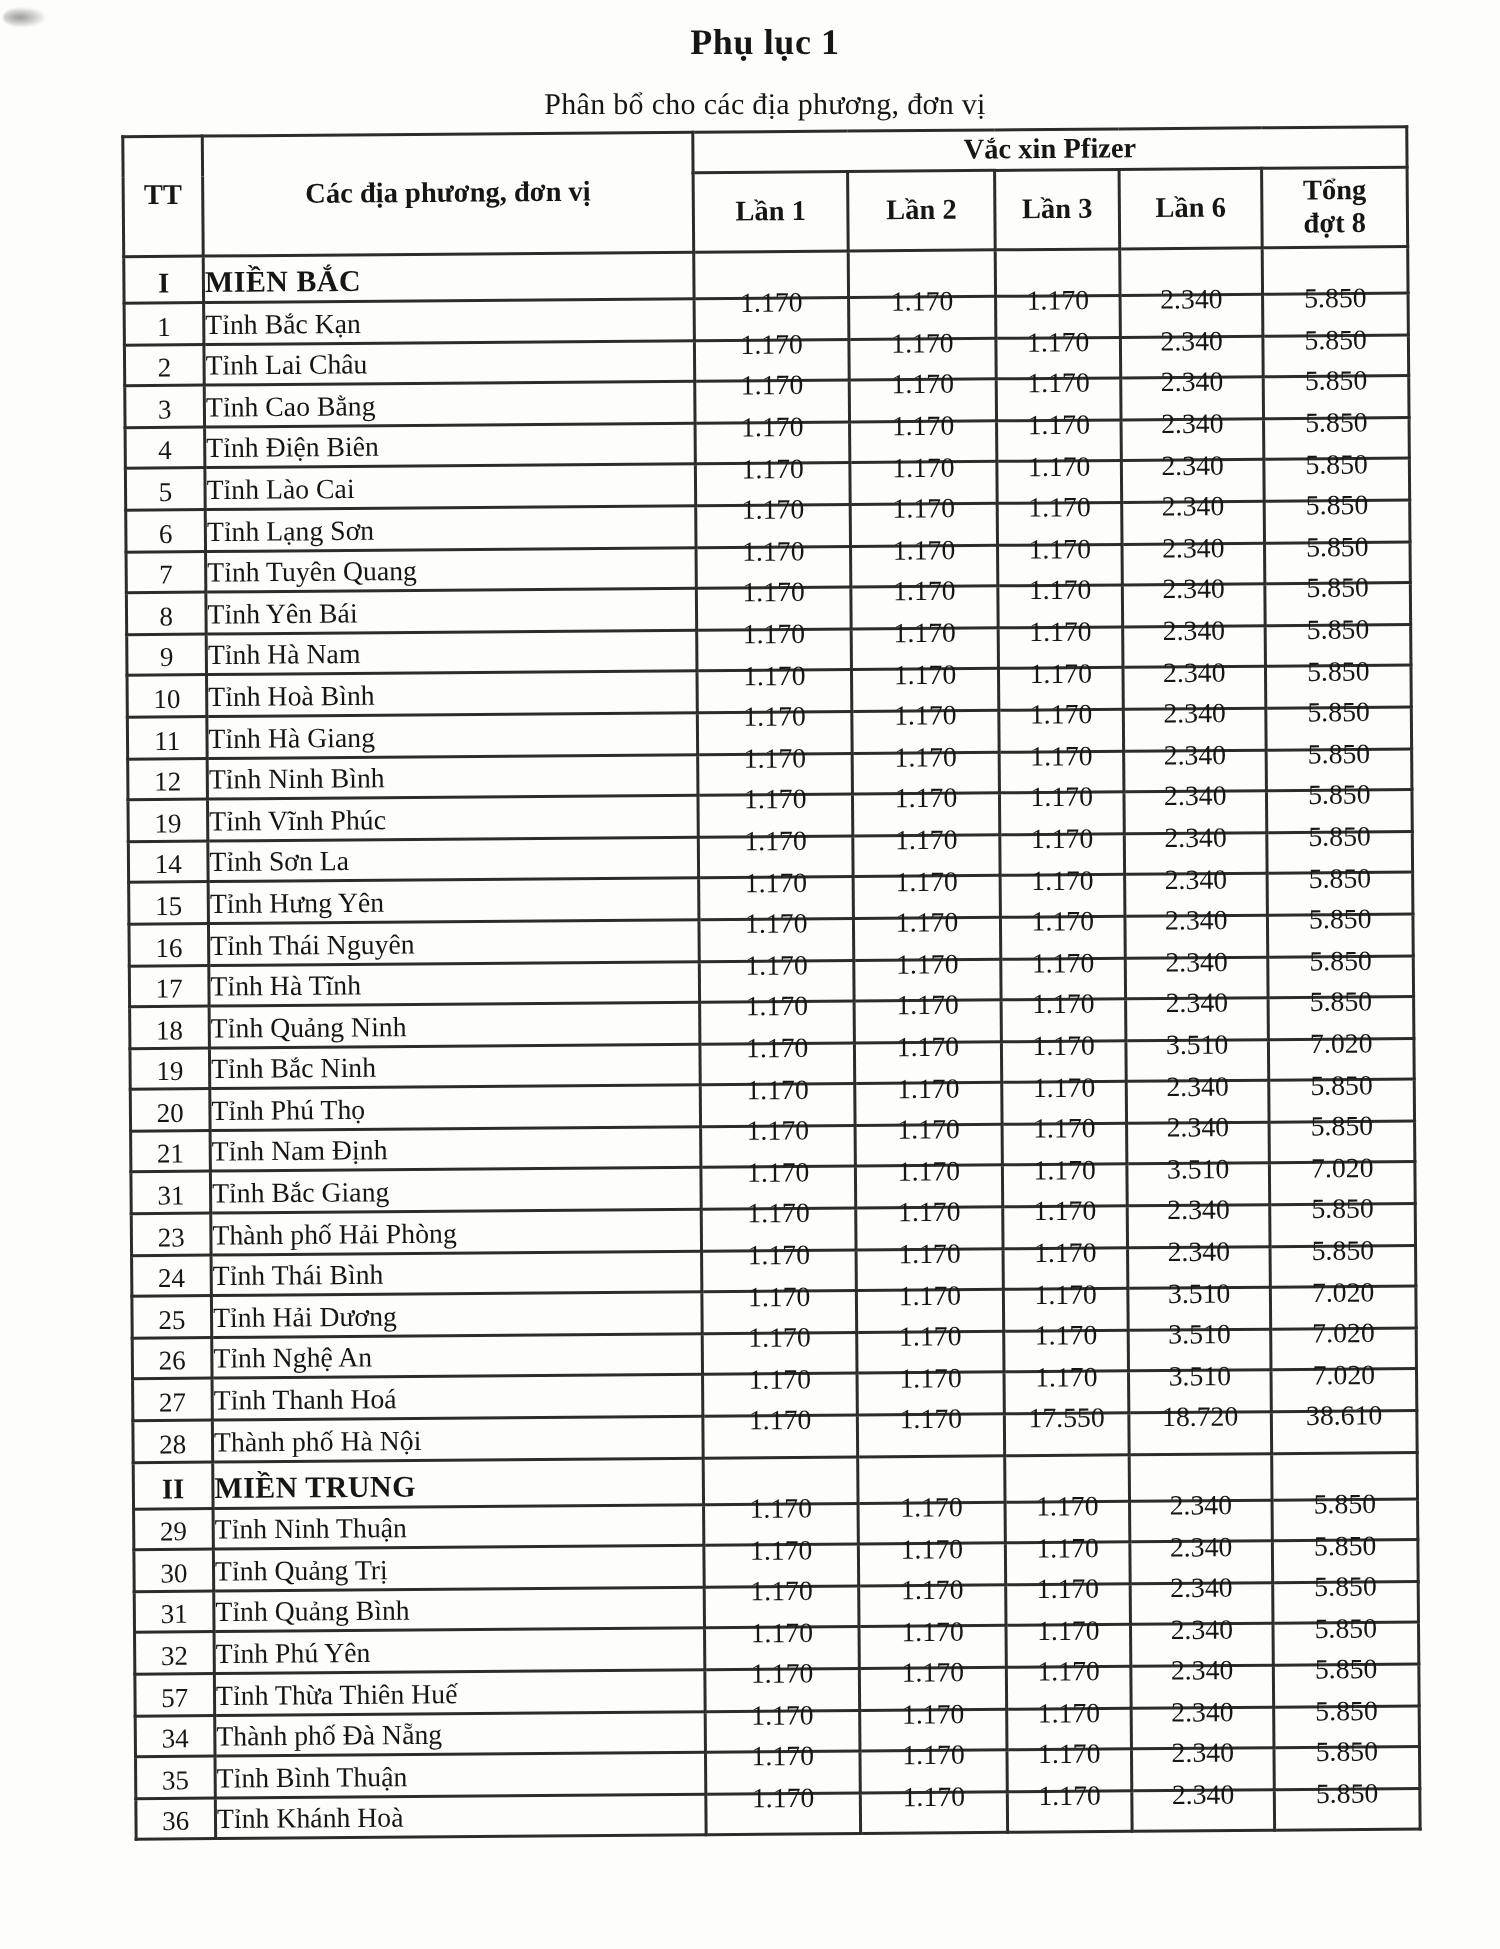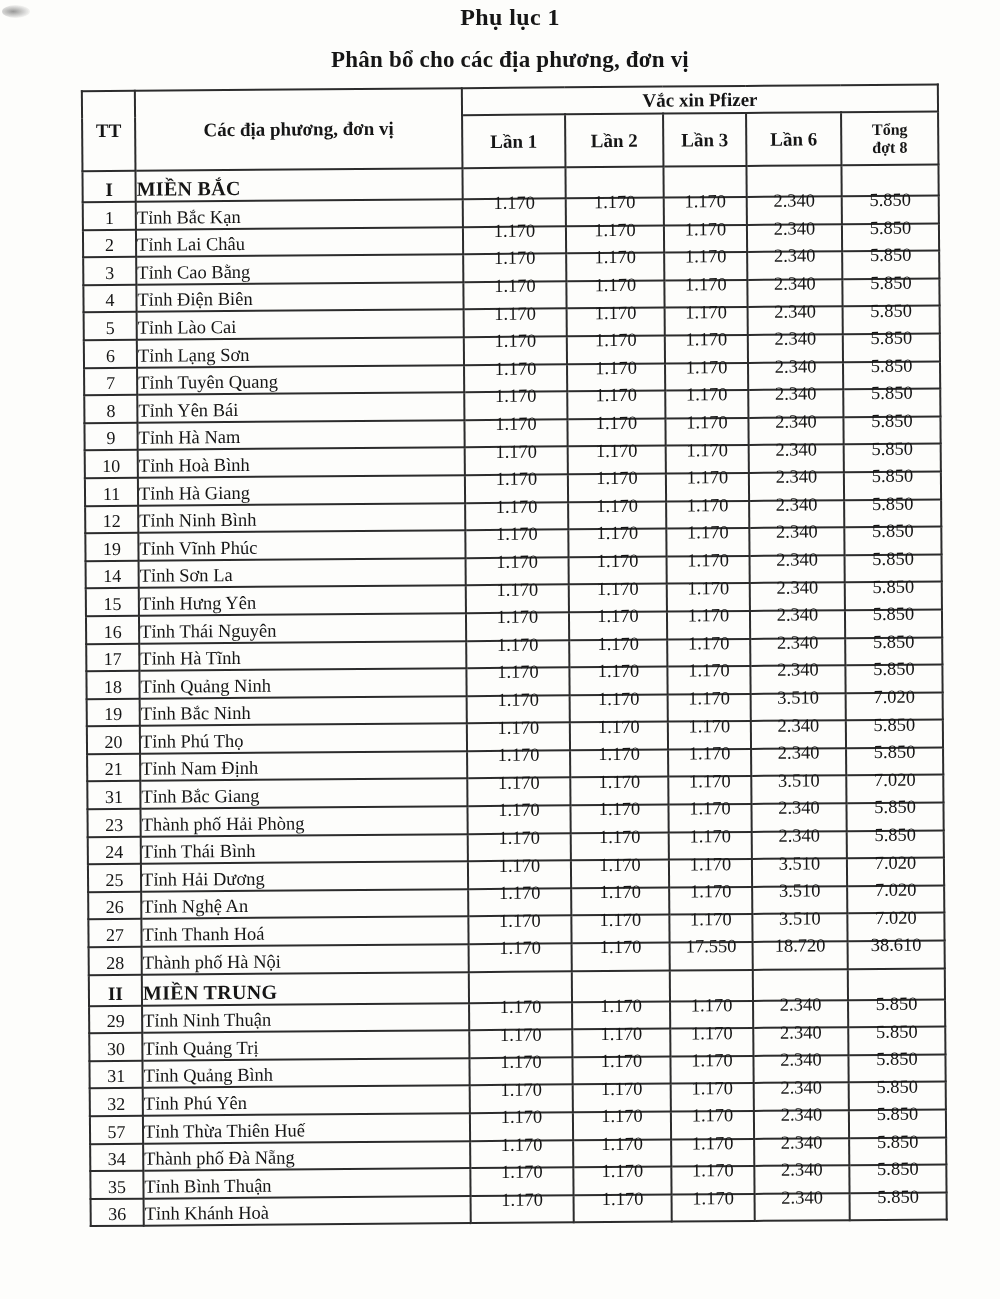--- a/index.html
+++ b/index.html
@@ -13,40 +13,40 @@
   }
   .sheet { position: absolute; inset: 0; }
 
   .smudge {
     position: absolute; left: 2px; top: 5px; width: 28px; height: 13px;
     background: radial-gradient(ellipse at 40% 50%, rgba(70,70,70,.55), rgba(140,140,140,.25) 55%, rgba(200,200,200,0) 78%);
     border-radius: 50%;
     filter: blur(0.6px);
   }
 
-  .headings { position: absolute; left: 70px; top: 4px; width: 880px; text-align: center; }
+  .headings { position: absolute; left: 70px; top: 16px; width: 880px; text-align: center; }
   .doc-title { font-size: 24px; font-weight: bold; letter-spacing: 0.4px; margin: 0 0 16px 0; }
-  .doc-subtitle { font-size: 23px; font-weight: bold; letter-spacing: 0.2px; margin: 0; }
+  .doc-subtitle { font-size: 20px; font-weight: normal; letter-spacing: 0.2px; margin: 0; }
 
   table.alloc {
     position: absolute; left: 81px; top: 90px;
     border-collapse: collapse; table-layout: fixed;
     width: 856px;
     transform: rotate(-0.45deg);
     transform-origin: 20px 20px;
   }
   table.alloc th, table.alloc td {
     border: 2px solid #2c2c2c;
     padding: 0;
     overflow: visible;
   }
   thead th { font-weight: bold; text-align: center; font-size: 19px; }
   tr.h-group { height: 27px; }
   tr.h-cols  { height: 53px; }
-  th.total-head { line-height: 1.12; font-size: 16px; font-family: Liberation Serif, serif; }
+  th.total-head { line-height: 1.12; font-size: 19px; font-family: Liberation Serif, serif; }
 
   tbody tr       { height: 27.6px; }
   tbody tr.section { height: 31px; }
 
   td.tt {
     text-align: center; vertical-align: bottom;
     font-size: 18px; padding-bottom: 3px;
   }
   tr.section td.tt { font-weight: bold; font-size: 19px; }
   td.name {

